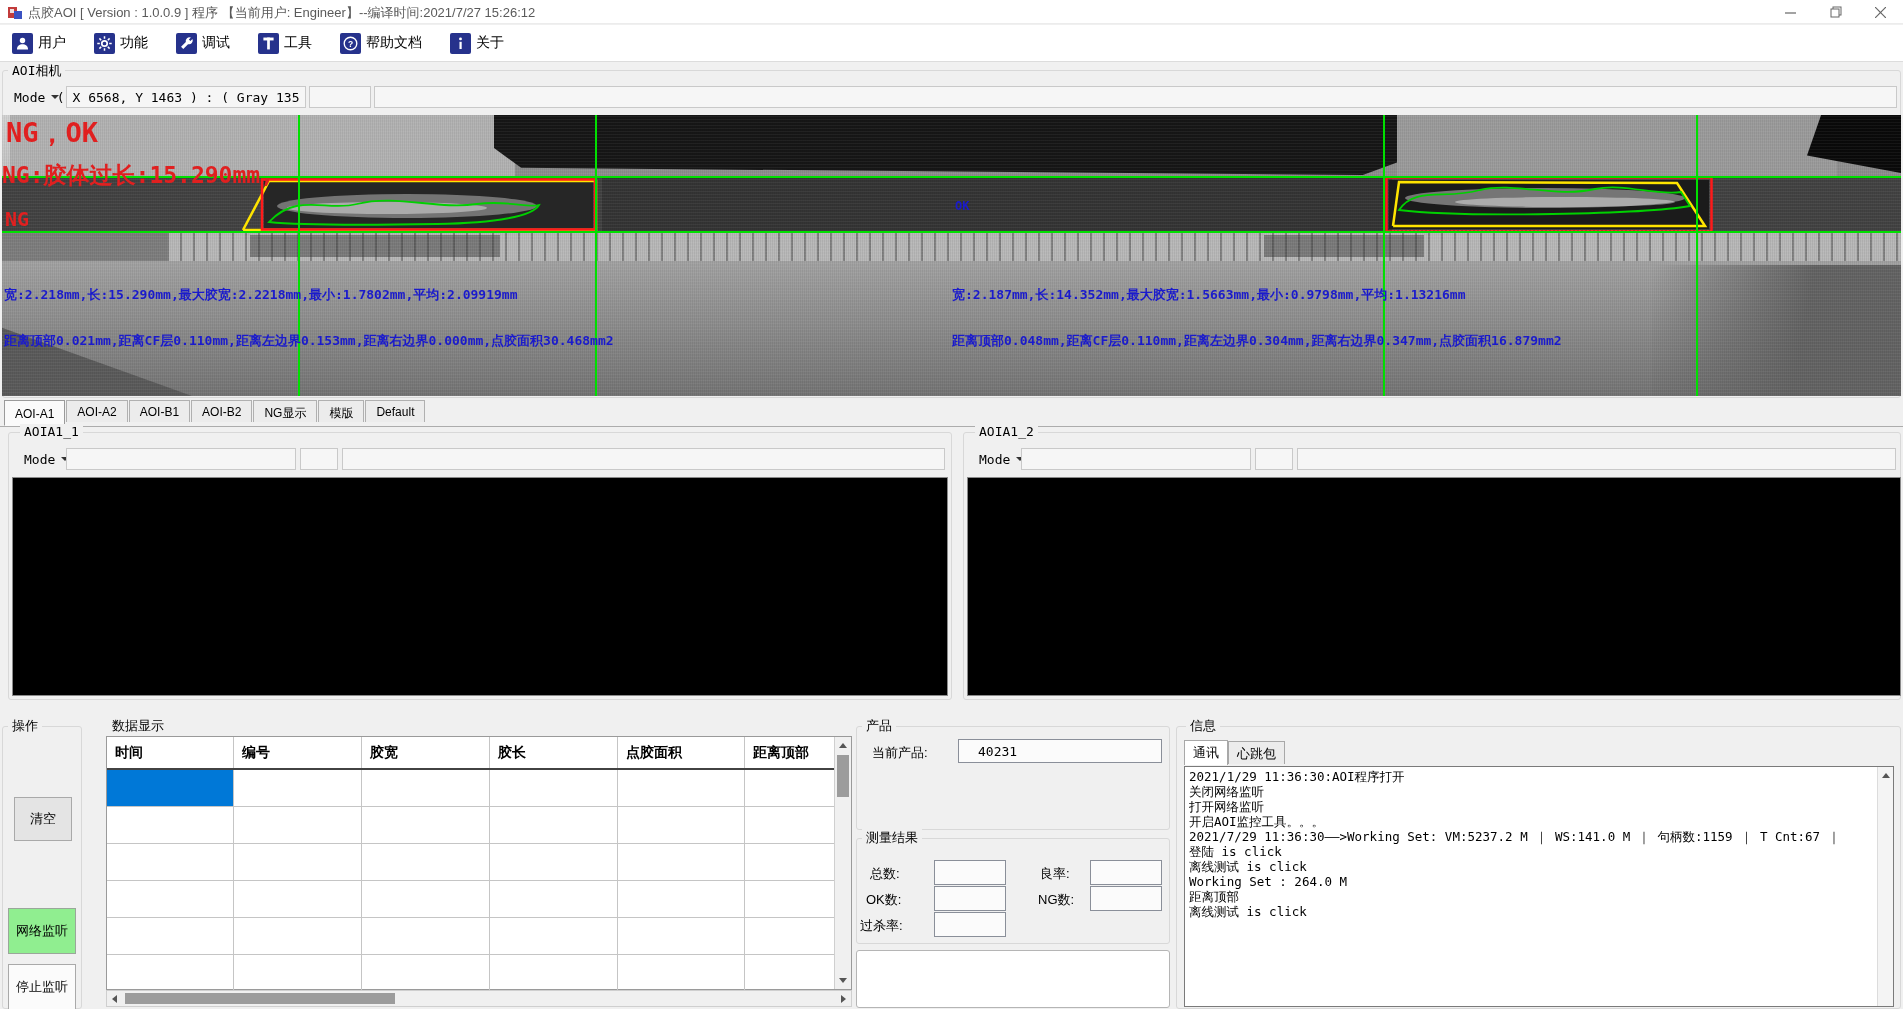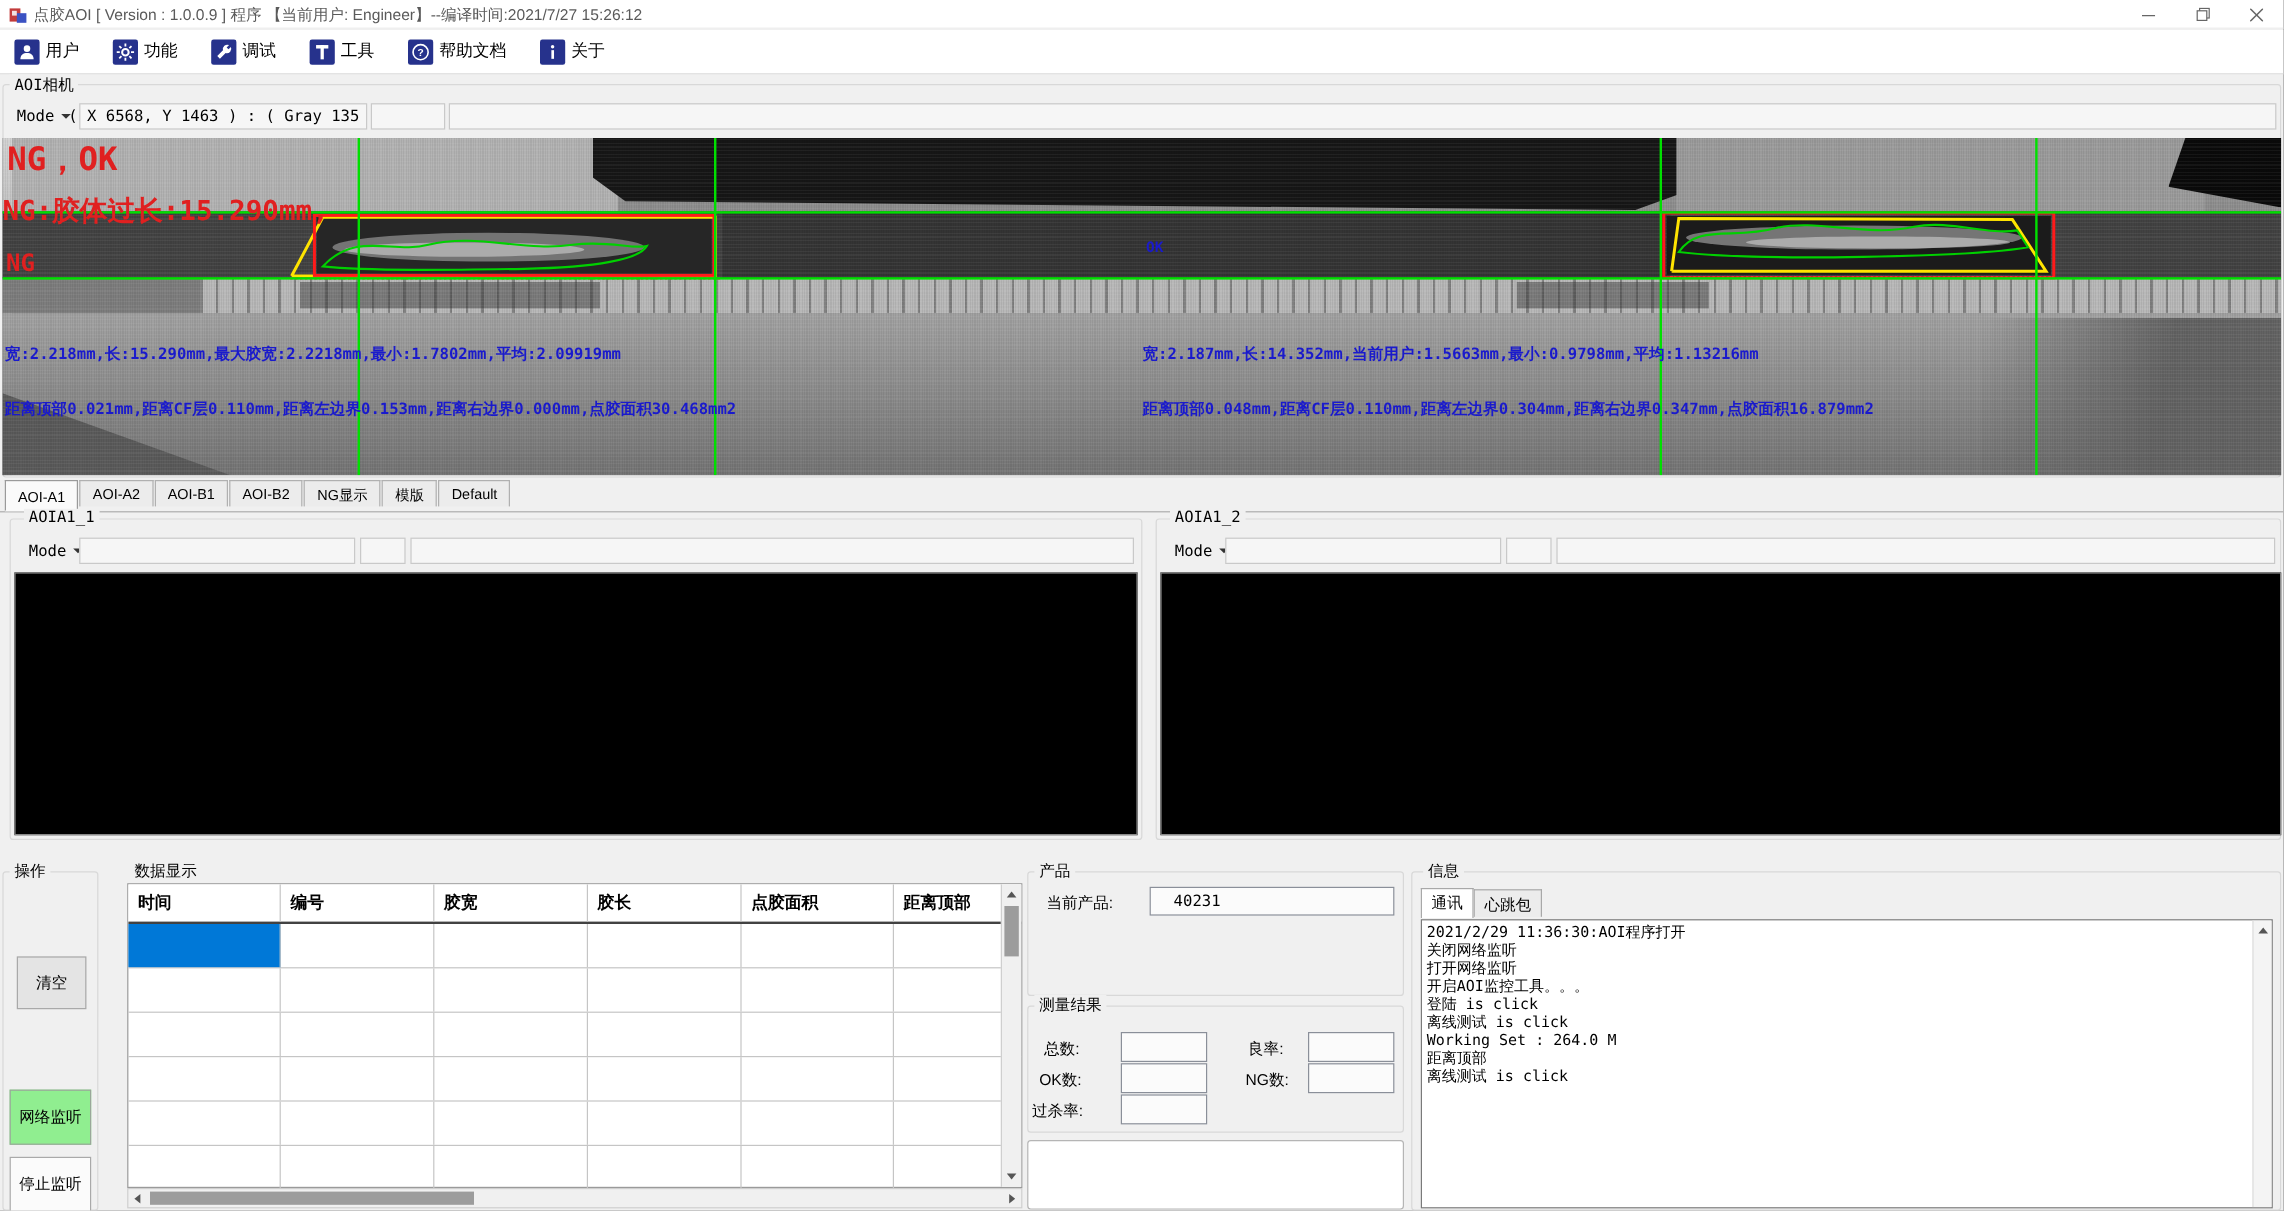--- a/index.html
+++ b/index.html
@@ -222,21 +222,21 @@
     <div class="gline-v" style="left:1694px"></div>
     <div class="gline-h" style="top:61px"></div>
     <div class="gline-h" style="top:116px"></div>
 
     <div class="ov-red" style="left:4px;top:0;font-size:27px">NG，OK</div>
     <div class="ov-red" style="left:0;top:45px;font-size:23px">NG:胶体过长:15.290mm,</div>
     <div class="ov-red" style="left:3px;top:92px;font-size:20px">NG</div>
     <div class="ov-blue" style="left:953px;top:84px;font-size:12px">OK</div>
     <div class="ov-blue" style="left:2px;top:171px">宽:2.218mm,长:15.290mm,最大胶宽:2.2218mm,最小:1.7802mm,平均:2.09919mm</div>
     <div class="ov-blue" style="left:2px;top:217px">距离顶部0.021mm,距离CF层0.110mm,距离左边界0.153mm,距离右边界0.000mm,点胶面积30.468mm2</div>
-    <div class="ov-blue" style="left:950px;top:171px">宽:2.187mm,长:14.352mm,当前用户:1.5663mm,最小:0.9798mm,平均:1.13216mm</div>
+    <div class="ov-blue" style="left:950px;top:171px">宽:2.187mm,长:14.352mm,最大胶宽:1.5663mm,最小:0.9798mm,平均:1.13216mm</div>
     <div class="ov-blue" style="left:950px;top:217px">距离顶部0.048mm,距离CF层0.110mm,距离左边界0.304mm,距离右边界0.347mm,点胶面积16.879mm2</div>
   </div>
 
   <div class="maintabs">
     <span class="mtab active">AOI-A1</span>
     <span class="mtab">AOI-A2</span>
     <span class="mtab">AOI-B1</span>
     <span class="mtab">AOI-B2</span>
     <span class="mtab">NG显示</span>
     <span class="mtab">模版</span>
@@ -361,24 +361,25 @@
 
   <div class="abs" style="left:856px;top:950px;width:314px;height:58px;background:#fff;border:1px solid #b5b5b5;border-radius:3px"></div>
 
   <div class="gb" style="left:1176px;top:726px;width:725px;height:283px"></div>
   <span class="gb-label" style="left:1186px;top:717px">信息</span>
   <div class="abs" style="left:1184px;top:740px;display:flex;align-items:flex-end">
     <span class="itab active">通讯</span>
     <span class="itab">心跳包</span>
   </div>
   <div class="logbox" style="left:1184px;top:766px;width:710px;height:241px">
-    <div class="log-line">2021/2/29 11:36:30:AOI程序打开</div>
+    <div class="log-line">2021/1/29 11:36:30:AOI程序打开</div>
     <div class="log-line">关闭网络监听</div>
     <div class="log-line">打开网络监听</div>
     <div class="log-line">开启AOI监控工具。。。</div>
+    <div class="log-line">2021/7/29 11:36:30——&gt;Working Set: VM:5237.2 M ｜ WS:141.0 M ｜ 句柄数:1159 ｜ T Cnt:67 ｜</div>
     <div class="log-line">登陆 is click</div>
     <div class="log-line">离线测试 is click</div>
     <div class="log-line">Working Set : 264.0 M</div>
     <div class="log-line">距离顶部</div>
     <div class="log-line">离线测试 is click</div>
     <div class="log-sb">
       <span class="arr arr-up" style="top:6px;left:4px"></span>
     </div>
   </div>
 

